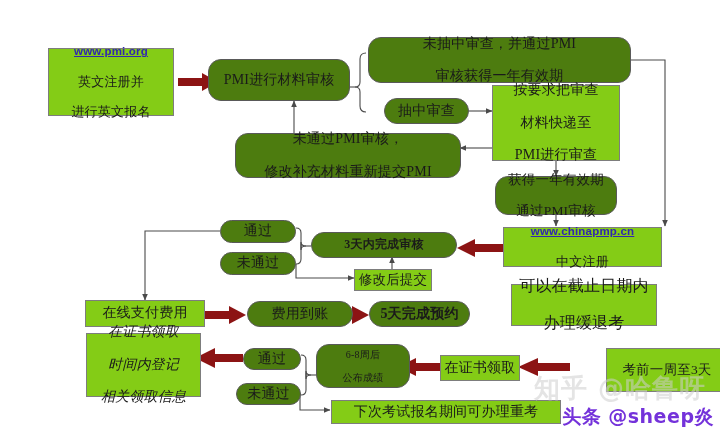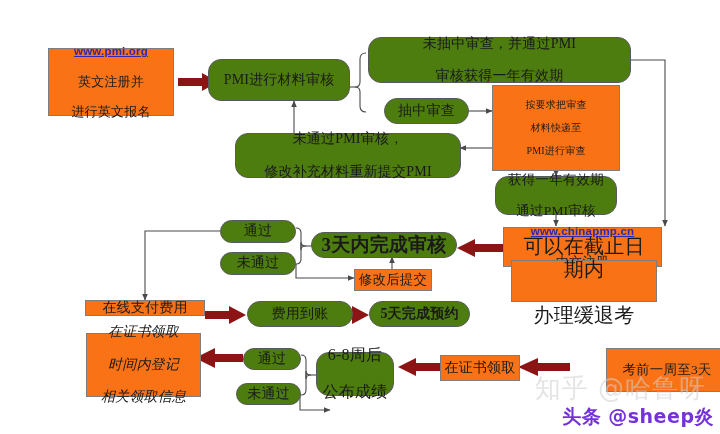--- a/index.html
+++ b/index.html
@@ -19,21 +19,21 @@
     align-items:center;
     justify-content:center;
     text-align:center;
     line-height:1.16;
     color:#1a1a1a;
     letter-spacing:.2px;
     white-space:pre-line;
     padding:1px 2px;
   }
   .node.plain{background:#4d7c0f;border-radius:13px;}
-  .node.shaded{background:#f97316;border-color:#7d7d7d;}
+  .node.shaded{background:#84cc16;border-color:#7d7d7d;}
   .node .inner{width:100%;}
   .link{
     color:#3127b0;
     text-decoration:underline;
     font-family:"Liberation Sans","DejaVu Sans",sans-serif;
     font-weight:bold;
     font-size:11.5px;
     display:block;
   }
   .sub{display:block;}
@@ -49,21 +49,21 @@
     font-weight:bold;
     font-size:19px;
     color:#6d28d9;
     opacity:.95;
     letter-spacing:.5px;
   }
   .wm-ghost{
     position:absolute;
     right:14px;bottom:28px;
     font-family:"DejaVu Sans","Liberation Sans",sans-serif;
-    font-weight:normal;
+    font-weight:bold;
     font-size:26px;
     color:#cfcfcf;
     opacity:.55;
     letter-spacing:1px;
   }
 </style>
 </head>
 <body>
 
 <div id="stage">
@@ -162,21 +162,21 @@
     <span class="inner">
       <span class="sub">未抽中审查，并通过PMI</span>
       <span class="sub">审核获得一年有效期</span>
     </span>
   </div>
 
   <div class="node plain" style="left:384px;top:98px;width:85px;height:26px;font-size:14px;justify-content:flex-end;">
     <span class="inner">抽中审查</span>
   </div>
 
-  <div class="node shaded" style="left:492px;top:85px;width:128px;height:86px;font-size:10px;justify-content:center;">
+  <div class="node shaded" style="left:492px;top:85px;width:128px;height:76px;font-size:14px;justify-content:center;">
     <span class="inner">
       <span class="sub">按要求把审查</span>
       <span class="sub">材料快递至</span>
       <span class="sub">PMI进行审查</span>
     </span>
   </div>
 
   <div class="node plain" style="left:235px;top:133px;width:226px;height:45px;font-size:14px;justify-content:center;">
     <span class="inner">
       <span class="sub">未通过PMI审核，</span>
@@ -191,44 +191,44 @@
     </span>
   </div>
 
   <div class="node shaded" style="left:503px;top:227px;width:159px;height:40px;font-size:13px;">
     <span class="inner">
       <span class="link">www.chinapmp.cn</span>
       <span class="sub">中文注册</span>
     </span>
   </div>
 
-  <div class="node shaded" style="left:511px;top:260px;width:146px;height:42px;font-size:20px;">
+  <div class="node shaded" style="left:511px;top:284px;width:146px;height:42px;font-size:16px;">
     <span class="inner">
       <span class="sub">可以在截止日期内</span>
       <span class="sub">办理缓退考</span>
     </span>
   </div>
 
-  <div class="node plain" style="left:311px;top:232px;width:146px;height:26px;font-size:19px;">
+  <div class="node plain" style="left:311px;top:232px;width:146px;height:26px;font-size:12px;">
     <span class="inner bold">3天内完成审核</span>
   </div>
 
   <div class="node plain" style="left:220px;top:220px;width:76px;height:23px;font-size:14px;">
     <span class="inner">通过</span>
   </div>
 
   <div class="node plain" style="left:220px;top:252px;width:76px;height:23px;font-size:14px;">
     <span class="inner">未通过</span>
   </div>
 
   <div class="node shaded" style="left:354px;top:269px;width:78px;height:22px;font-size:13.5px;">
     <span class="inner">修改后提交</span>
   </div>
 
-  <div class="node shaded" style="left:85px;top:300px;width:120px;height:16px;font-size:14px;">
+  <div class="node shaded" style="left:85px;top:300px;width:120px;height:27px;font-size:14px;">
     <span class="inner">在线支付费用</span>
   </div>
 
   <div class="node plain" style="left:247px;top:301px;width:106px;height:26px;font-size:14px;">
     <span class="inner">费用到账</span>
   </div>
 
   <div class="node plain" style="left:369px;top:301px;width:101px;height:26px;font-size:14px;">
     <span class="inner bold">5天完成预约</span>
   </div>
@@ -242,34 +242,37 @@
   </div>
 
   <div class="node plain" style="left:243px;top:348px;width:58px;height:22px;font-size:14px;">
     <span class="inner">通过</span>
   </div>
 
   <div class="node plain" style="left:236px;top:383px;width:65px;height:22px;font-size:14px;">
     <span class="inner">未通过</span>
   </div>
 
-  <div class="node plain" style="left:316px;top:352px;width:78px;height:44px;font-size:16px;">
+  <div class="node plain" style="left:316px;top:344px;width:94px;height:44px;font-size:10px;">
     <span class="inner">
       <span class="sub">6-8周后</span>
       <span class="sub">公布成绩</span>
     </span>
   </div>
 
   <div class="node shaded" style="left:440px;top:355px;width:80px;height:26px;font-size:14px;">
     <span class="inner">在证书领取</span>
   </div>
 
   <div class="node shaded" style="left:570px;top:348px;width:122px;height:44px;font-size:13.5px;margin-left:36px;">
     <span class="inner">
       <span class="sub">考前一周至3天</span>
     </span>
   </div>
 
+  <div class="node shaded" style="left:331px;top:400px;width:230px;height:24px;font-size:14px;">
+    <span class="inner">下次考试报名期间可办理重考</span>
+  </div>
 
   <div class="wm-ghost">知乎 @哈鲁呀</div>
   <div class="wm">头条 @sheep炎</div>
 
 </div>
 
 </body></html>

